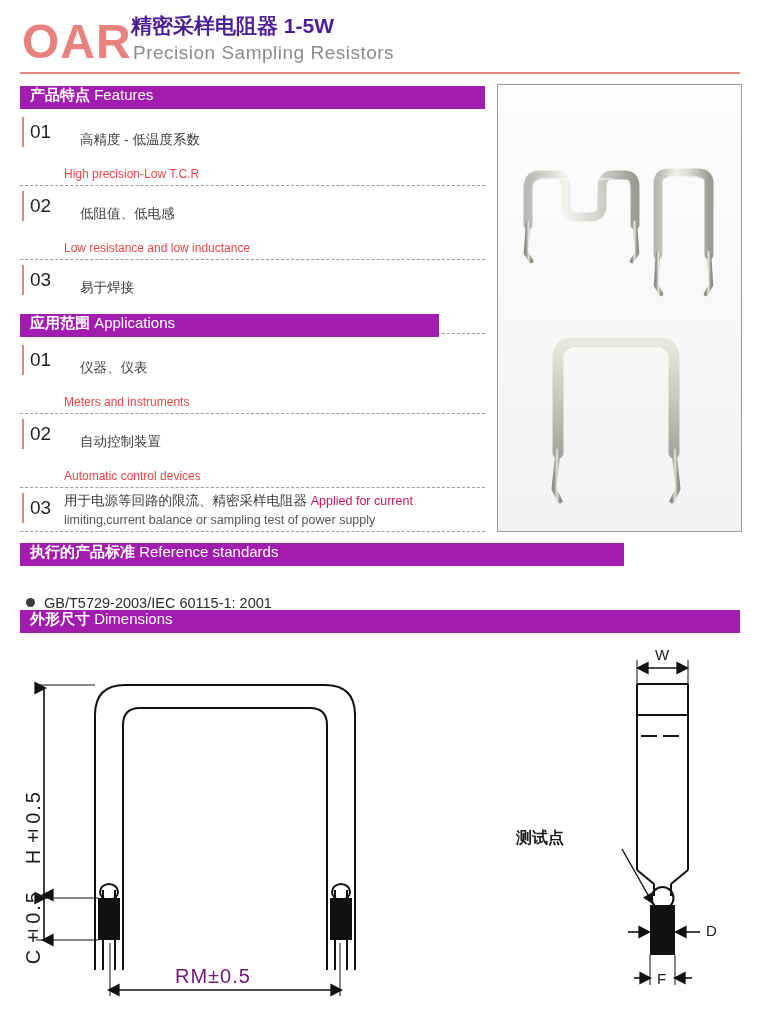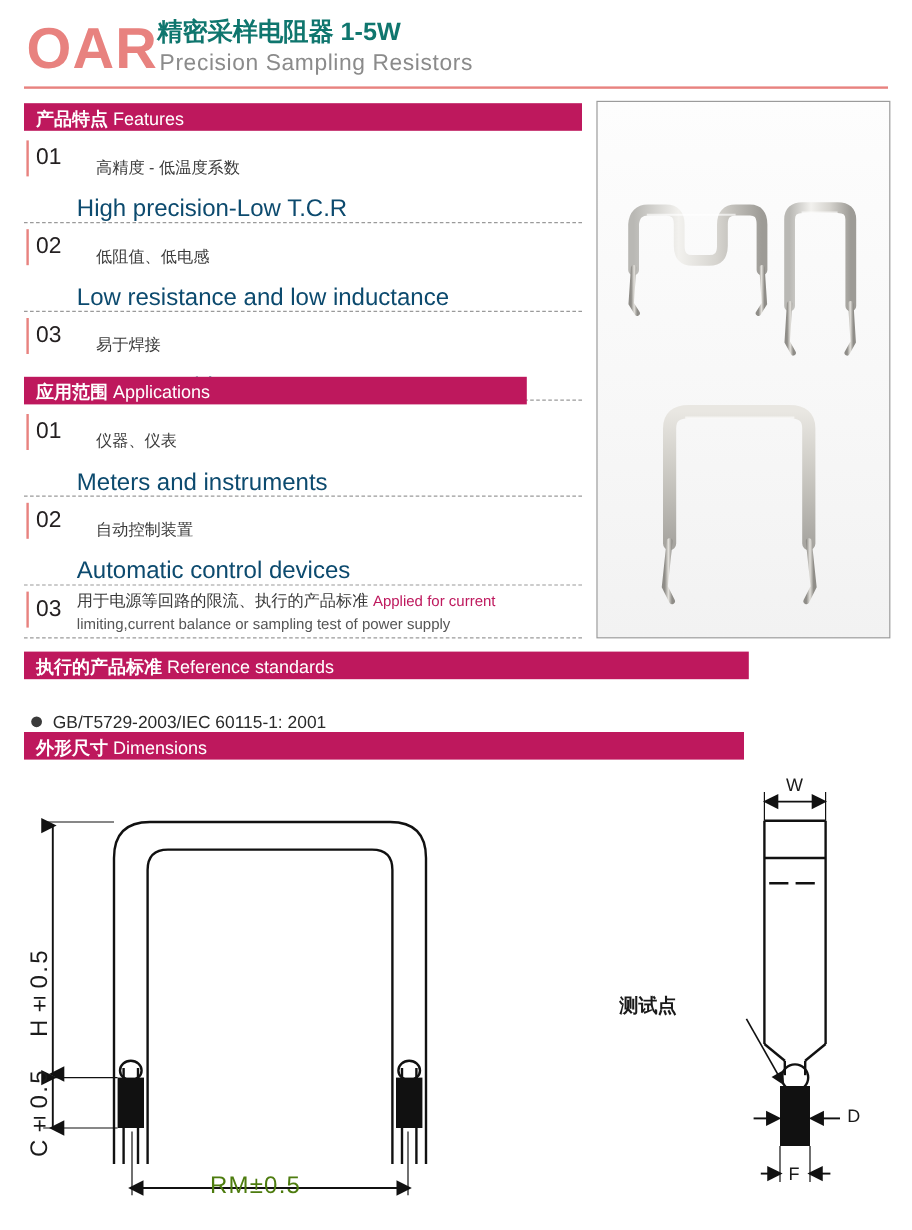--- a/index.html
+++ b/index.html
@@ -33,21 +33,21 @@
     color: #e8827f;
     letter-spacing: 1px;
     font-family: "Liberation Sans", sans-serif;
   }
   .title-cn {
     position: absolute;
     left: 131px;
     top: 12px;
     font-size: 21px;
     font-weight: bold;
-    color: #0f766e;
+    color: #4c1d95;
     letter-spacing: 0px;
   }
   .title-en {
     position: absolute;
     left: 133px;
     top: 42px;
     font-size: 19px;
     color: #8b8b8b;
     letter-spacing: 0.5px;
   }
@@ -56,24 +56,24 @@
     left: 20px;
     top: 72px;
     width: 720px;
     height: 2px;
     background: #e8827f;
   }
 
   
   .bar {
     position: absolute;
-    background: #be185d;
+    background: #a21caf;
     height: 23px;
     display: flex;
-    align-items: flex-end;
+    align-items: flex-start;
     padding-left: 10px;
     box-sizing: border-box;
   }
   .bar .bar-text {
     color: #ffffff;
     font-size: 15px;
     font-weight: bold;
     white-space: nowrap;
   }
   .bar .bar-text .en {
@@ -112,22 +112,22 @@
     font-family: "Liberation Sans", sans-serif;
     text-align: right;
   }
   .feat-cn {
     font-size: 13.5px;
     color: #3a3a3a;
     line-height: 17px;
     margin: 16px;
   }
   .feat-en {
-    font-size: 20px;
-    color: #0c4a6e;
+    font-size: 12px;
+    color: #ef4444;
     line-height: 21px;
     margin: 0;
   }
   .feat-mixed {
     font-size: 13.5px;
     color: #3a3a3a;
     line-height: 19px;
     margin: 0;
   }
   .feat-mixed .small-en {
@@ -185,24 +185,23 @@
     font-size: 20px;
     letter-spacing: 2px;
     color: #1a1a1a;
     writing-mode: vertical-rl;
     transform: rotate(180deg);
     font-family: "Liberation Sans", sans-serif;
   }
   .hlabel {
     position: absolute;
     font-size: 20px;
-    color: #4d7c0f;
+    color: #701a75;
     letter-spacing: 1px;
     font-family: "Liberation Sans", sans-serif;
-    margin-top: 12px;
   }
   .small-label {
     position: absolute;
     font-size: 15px;
     color: #1a1a1a;
   }
   .cn-label {
     position: absolute;
     font-size: 16px;
     font-weight: bold;
@@ -251,21 +250,21 @@
     <p class="feat-cn">仪器、仪表</p>
     <p class="feat-en">Meters and instruments</p>
   </div>
   <div class="feat-row">
     <div class="feat-num">02</div>
     <p class="feat-cn">自动控制装置</p>
     <p class="feat-en">Automatic control devices</p>
   </div>
   <div class="feat-row">
     <div class="feat-num">03</div>
-    <p class="feat-mixed"><span>用于电源等回路的限流、执行的产品标准</span> <span class="small-en">Applied for current</span></p>
+    <p class="feat-mixed"><span>用于电源等回路的限流、精密采样电阻器</span> <span class="small-en">Applied for current</span></p>
     <p class="feat-mixed2">limiting,current balance or sampling test of power supply</p>
   </div>
 </div>
 
 <div class="photo-box">
   <svg width="243" height="446" viewBox="0 0 243 446">
     <defs>
       <linearGradient id="metal" x1="0" y1="0" x2="1" y2="0">
         <stop offset="0%" stop-color="#b9b8b4"></stop>
         <stop offset="35%" stop-color="#f2f1ee"></stop>
@@ -307,21 +306,21 @@
   </svg>
 </div>
 
 <div class="bar" style="left:20px; top:543px; width:604px;">
   <span class="bar-text"><span>执行的产品标准</span>&nbsp;<span class="en">Reference standards</span></span>
 </div>
 <div class="std-line">
   <span class="std-bullet"></span><span>GB/T5729-2003/IEC 60115-1: 2001</span>
 </div>
 
-<div class="bar" style="left:20px; top:610px; width:600px;">
+<div class="bar" style="left:20px; top:610px; width:720px;">
   <span class="bar-text"><span>外形尺寸</span>&nbsp;<span class="en">Dimensions</span></span>
 </div>
 
 <div class="dim-area">
   <svg width="760" height="385" viewBox="0 0 760 385">
     <defs>
       <marker id="arrU" markerWidth="10" markerHeight="10" refX="5" refY="2" orient="auto">
         <path d="M5,0 L1,8 L9,8 Z" fill="#111"></path>
       </marker>
       <marker id="arrD" markerWidth="10" markerHeight="10" refX="5" refY="8" orient="auto">

